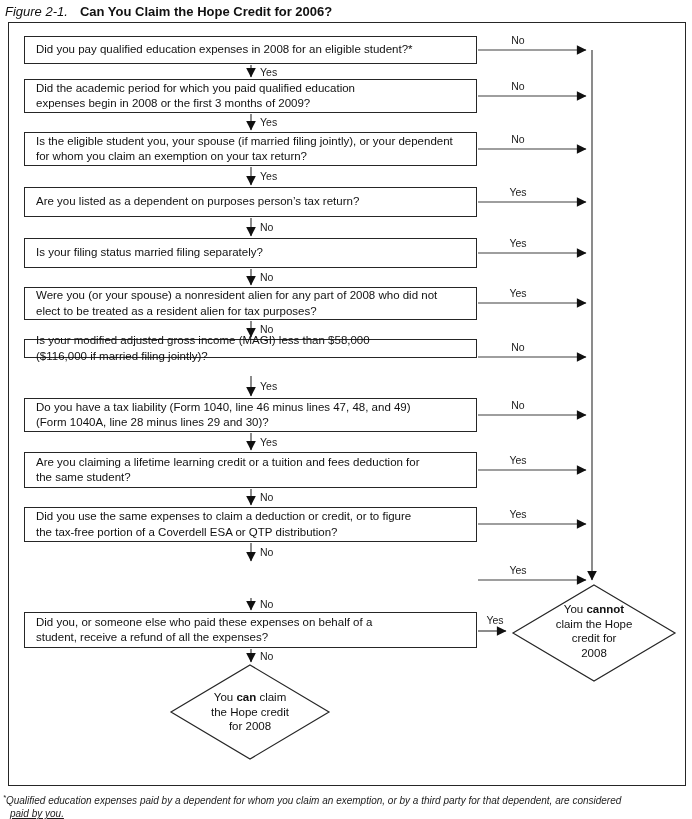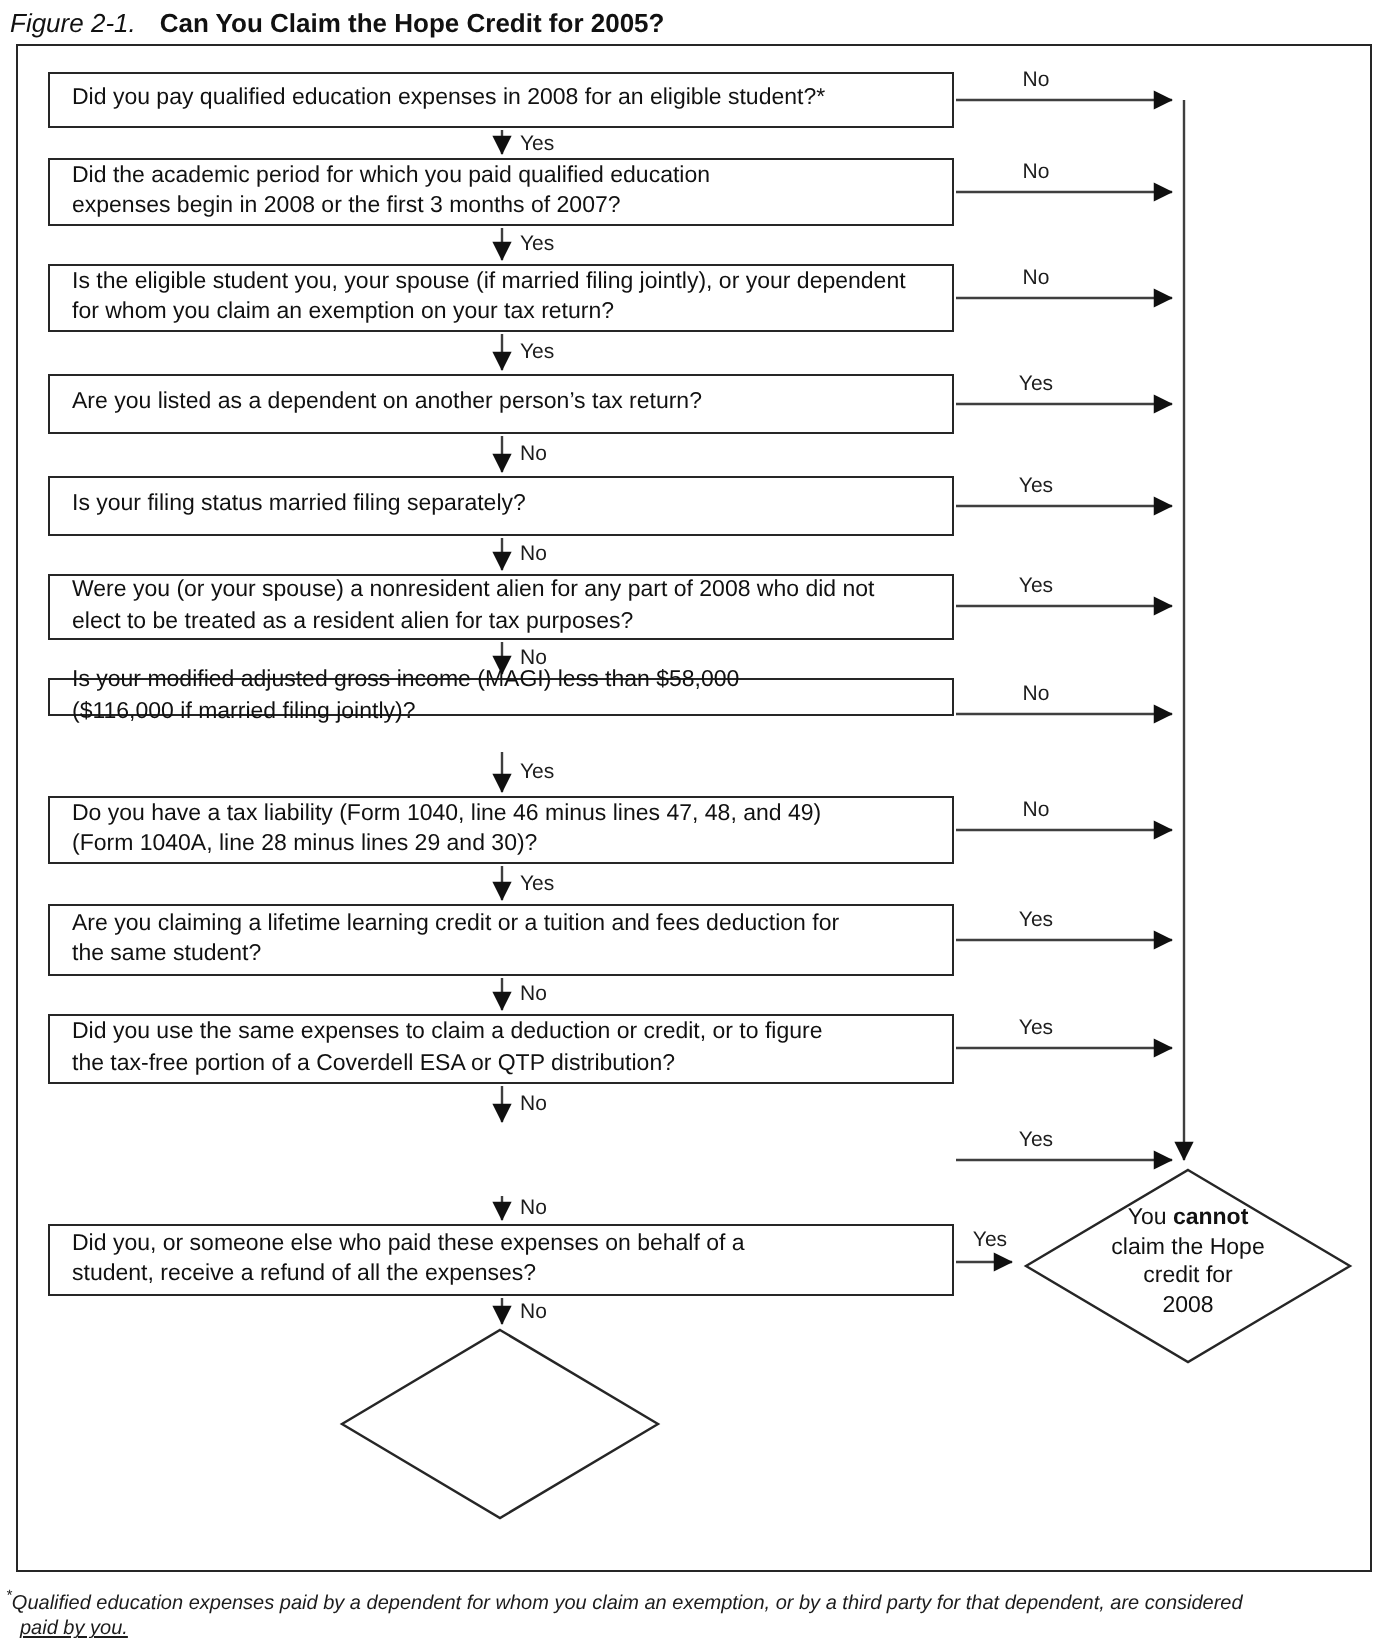--- a/index.html
+++ b/index.html
@@ -26,21 +26,21 @@
   .footnote{position:absolute;left:3px;top:791px;font-size:10px;font-style:italic;line-height:13px;color:#1c1c1c;}
   .footnote .fn-star{vertical-align:super;font-size:7.5px;}
   .footnote .fn-l2{margin-left:7px;text-decoration:underline;}
 </style>
 </head>
 <body>
 
 <div class="canvas">
 
   <div class="fig-title">
-    <span class="fig-label">Figure 2-1.</span><span class="fig-main">Can You Claim the Hope Credit for 2005?</span>
+    <span class="fig-label">Figure 2-1.</span><span class="fig-main">Can You Claim the Hope Credit for 2006?</span>
   </div>
 
   <div class="frame"></div>
 
   <svg class="overlay" width="692" height="819">
     <defs>
       <marker id="ah" viewBox="0 0 10 10" refX="9.5" refY="5" markerWidth="9" markerHeight="8" orient="auto">
         <path d="M0,0 L10,5 L0,10 z" fill="#101010"></path>
       </marker>
     </defs>
@@ -76,27 +76,27 @@
       <line x1="251" y1="649" x2="251" y2="662" marker-end="url(#ah)"></line>
     </g>
     <polygon points="594,585 675,633 594,681 513,633" fill="#ffffff" stroke="#262626" stroke-width="1.2"></polygon>
     <polygon points="250,665 329,712 250,759 171,712" fill="#ffffff" stroke="#262626" stroke-width="1.2"></polygon>
   </svg>
 
   <div class="qbox" style="top:36px;height:28px">
     <span class="qtext">Did you pay qualified education expenses in 2008 for an eligible student?*</span>
   </div>
   <div class="qbox" style="top:79px;height:34px">
-    <span class="qtext" style="max-width:360px">Did the academic period for which you paid qualified education expenses begin in 2008 or the first 3 months of 2007?</span>
+    <span class="qtext" style="max-width:360px">Did the academic period for which you paid qualified education expenses begin in 2008 or the first 3 months of 2009?</span>
   </div>
   <div class="qbox" style="top:132px;height:34px">
     <span class="qtext">Is the eligible student you, your spouse (if married filing jointly), or your dependent for whom you claim an exemption on your tax return?</span>
   </div>
   <div class="qbox" style="top:187px;height:30px">
-    <span class="qtext">Are you listed as a dependent on another person’s tax return?</span>
+    <span class="qtext">Are you listed as a dependent on purposes person’s tax return?</span>
   </div>
   <div class="qbox" style="top:238px;height:30px">
     <span class="qtext">Is your filing status married filing separately?</span>
   </div>
   <div class="qbox" style="top:287px;height:33px">
     <span class="qtext" style="max-width:410px">Were you (or your spouse) a nonresident alien for any part of 2008 who did not elect to be treated as a resident alien for tax purposes?</span>
   </div>
   <div class="qbox" style="top:339px;height:19px">
     <span class="qtext" style="max-width:380px">Is your modified adjusted gross income (MAGI) less than $58,000 ($116,000 if married filing jointly)?</span>
   </div>
@@ -138,19 +138,24 @@
   <div class="lbl down" style="top:546px">No</div>
   <div class="lbl down" style="top:598px">No</div>
   <div class="lbl down" style="top:650px">No</div>
 
   <div class="diamond-text" style="left:534px;top:602px;width:120px">
     <div><span>You </span><b>cannot</b></div>
     <div>claim the Hope</div>
     <div>credit for</div>
     <div>2008</div>
   </div>
+  <div class="diamond-text" style="left:193px;top:690px;width:114px">
+    <div><span>You </span><b>can</b><span> claim</span></div>
+    <div>the Hope credit</div>
+    <div>for 2008</div>
+  </div>
 
   <div class="footnote">
     <div><span class="fn-star">*</span><span>Qualified education expenses paid by a dependent for whom you claim an exemption, or by a third party for that dependent, are considered</span></div>
     <div class="fn-l2">paid by you.</div>
   </div>
 
 </div>
 
 </body></html>

